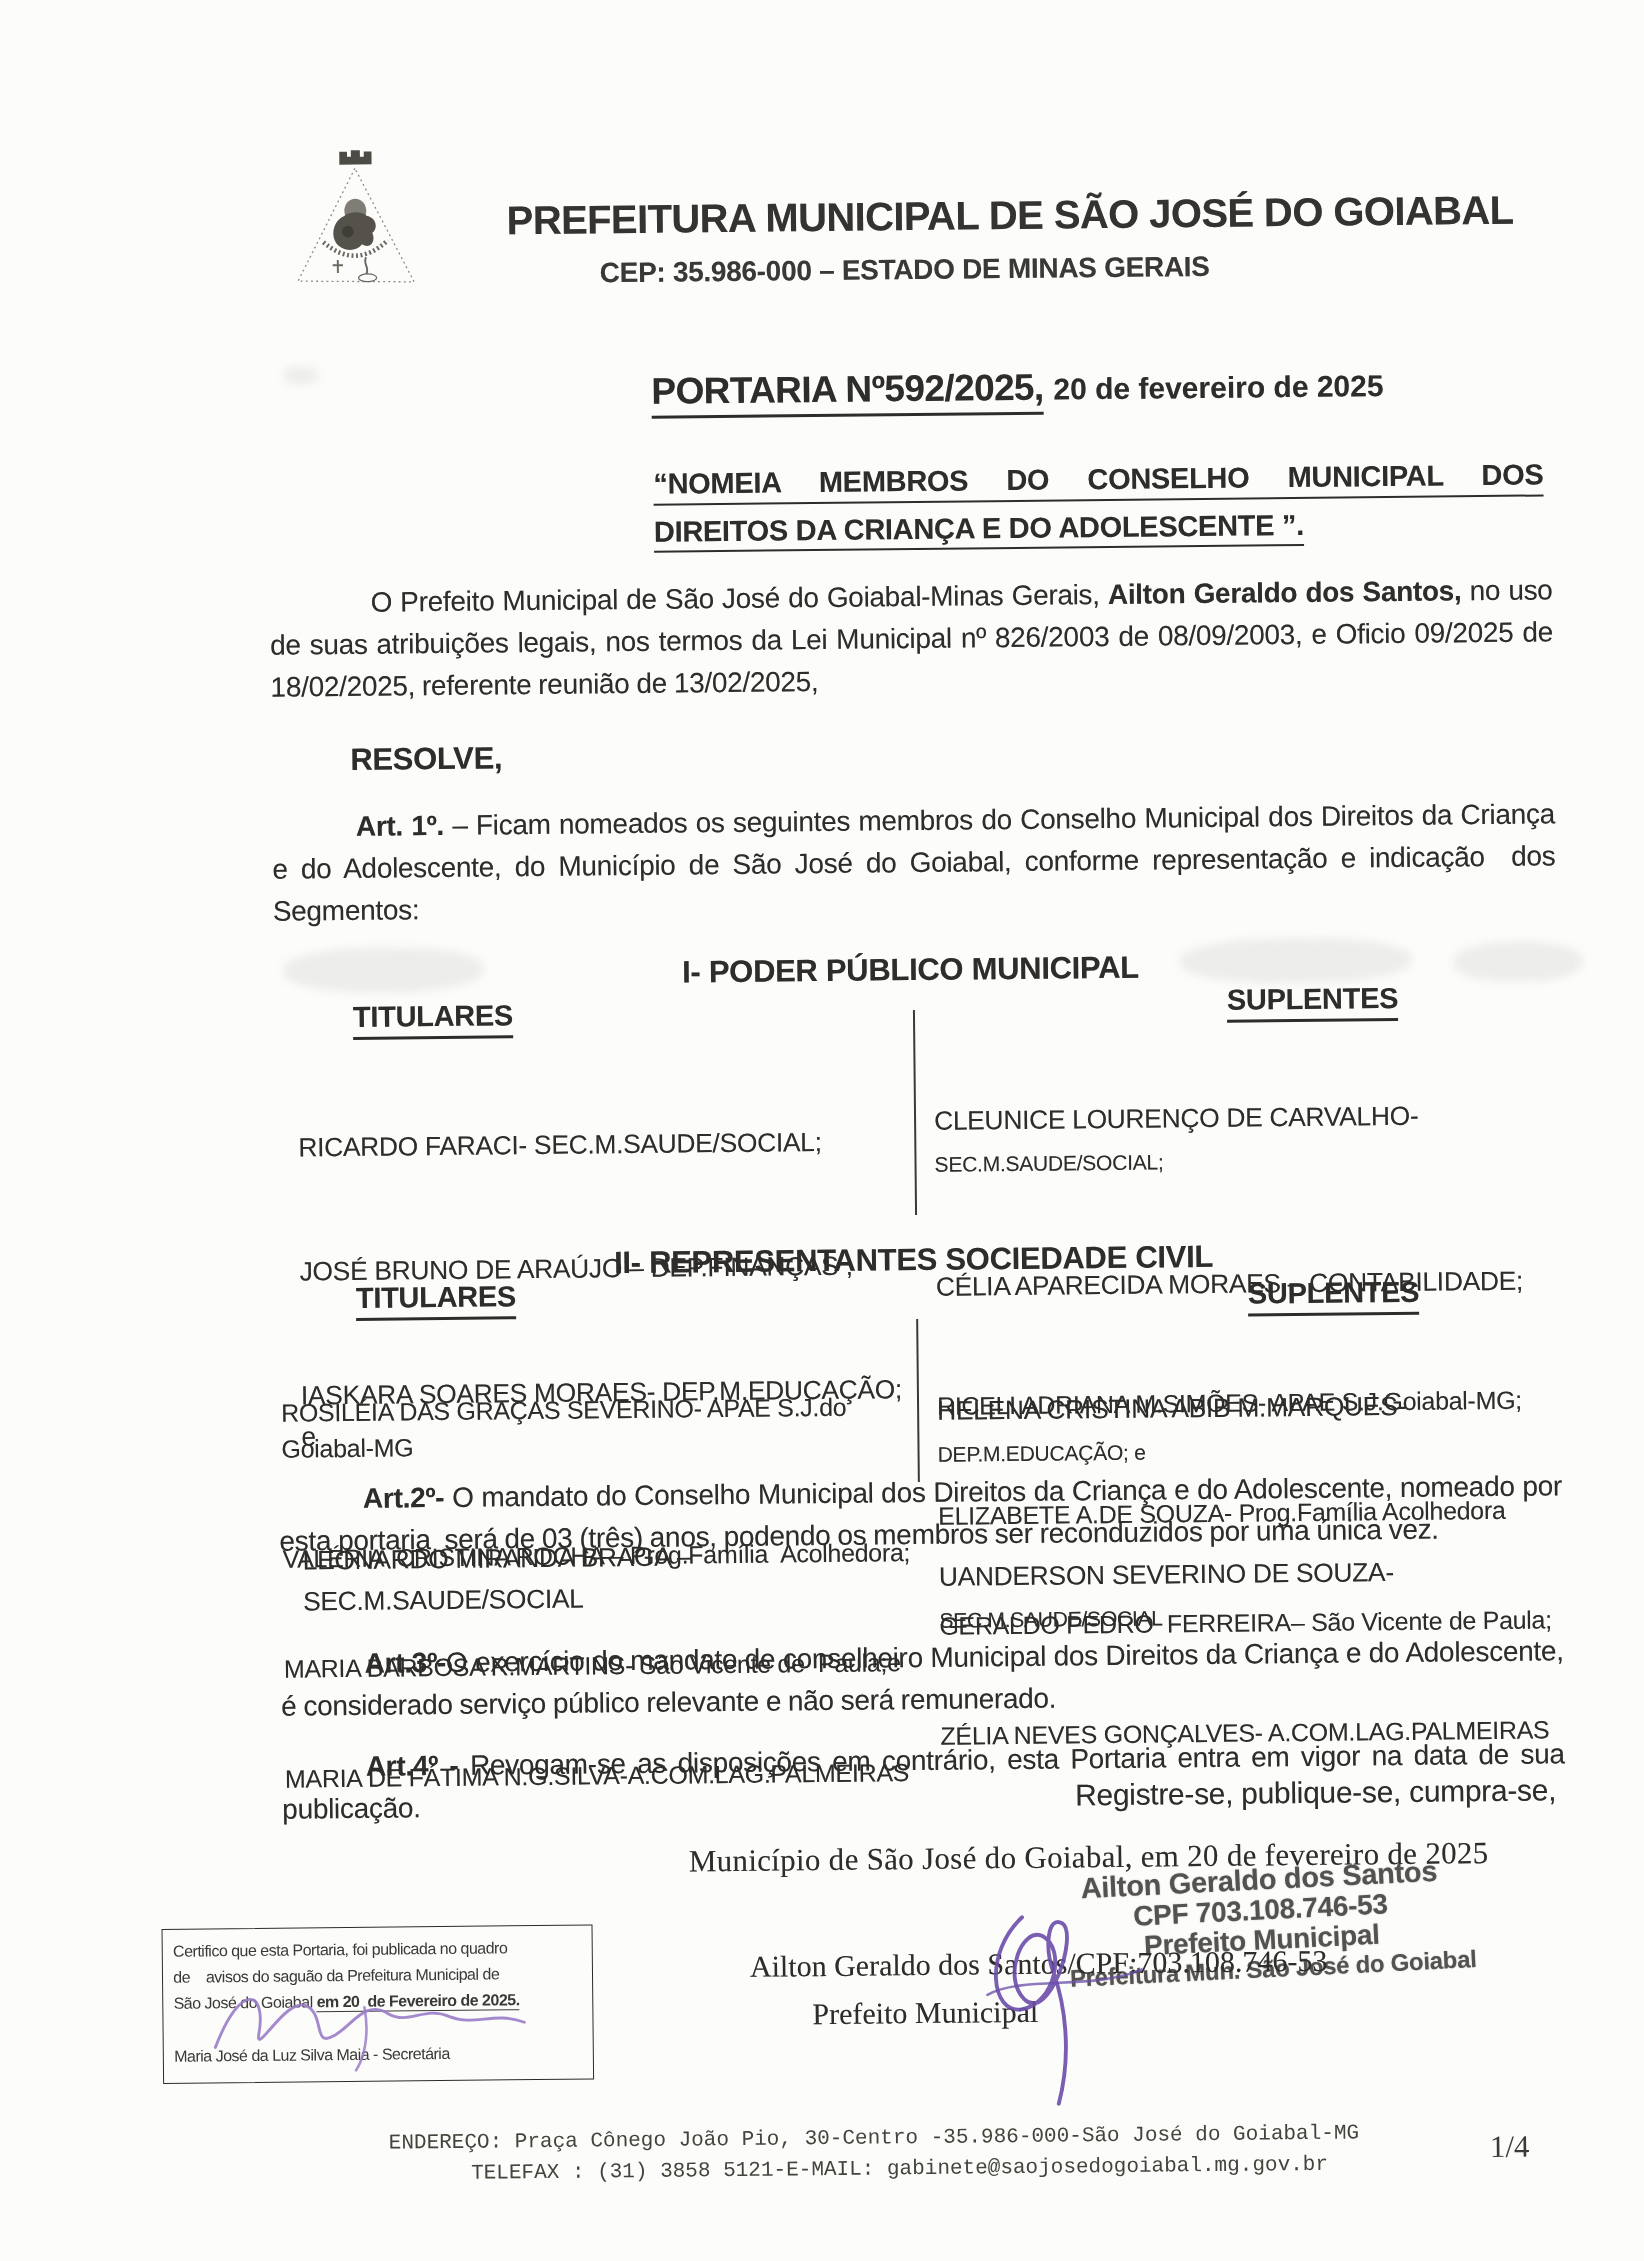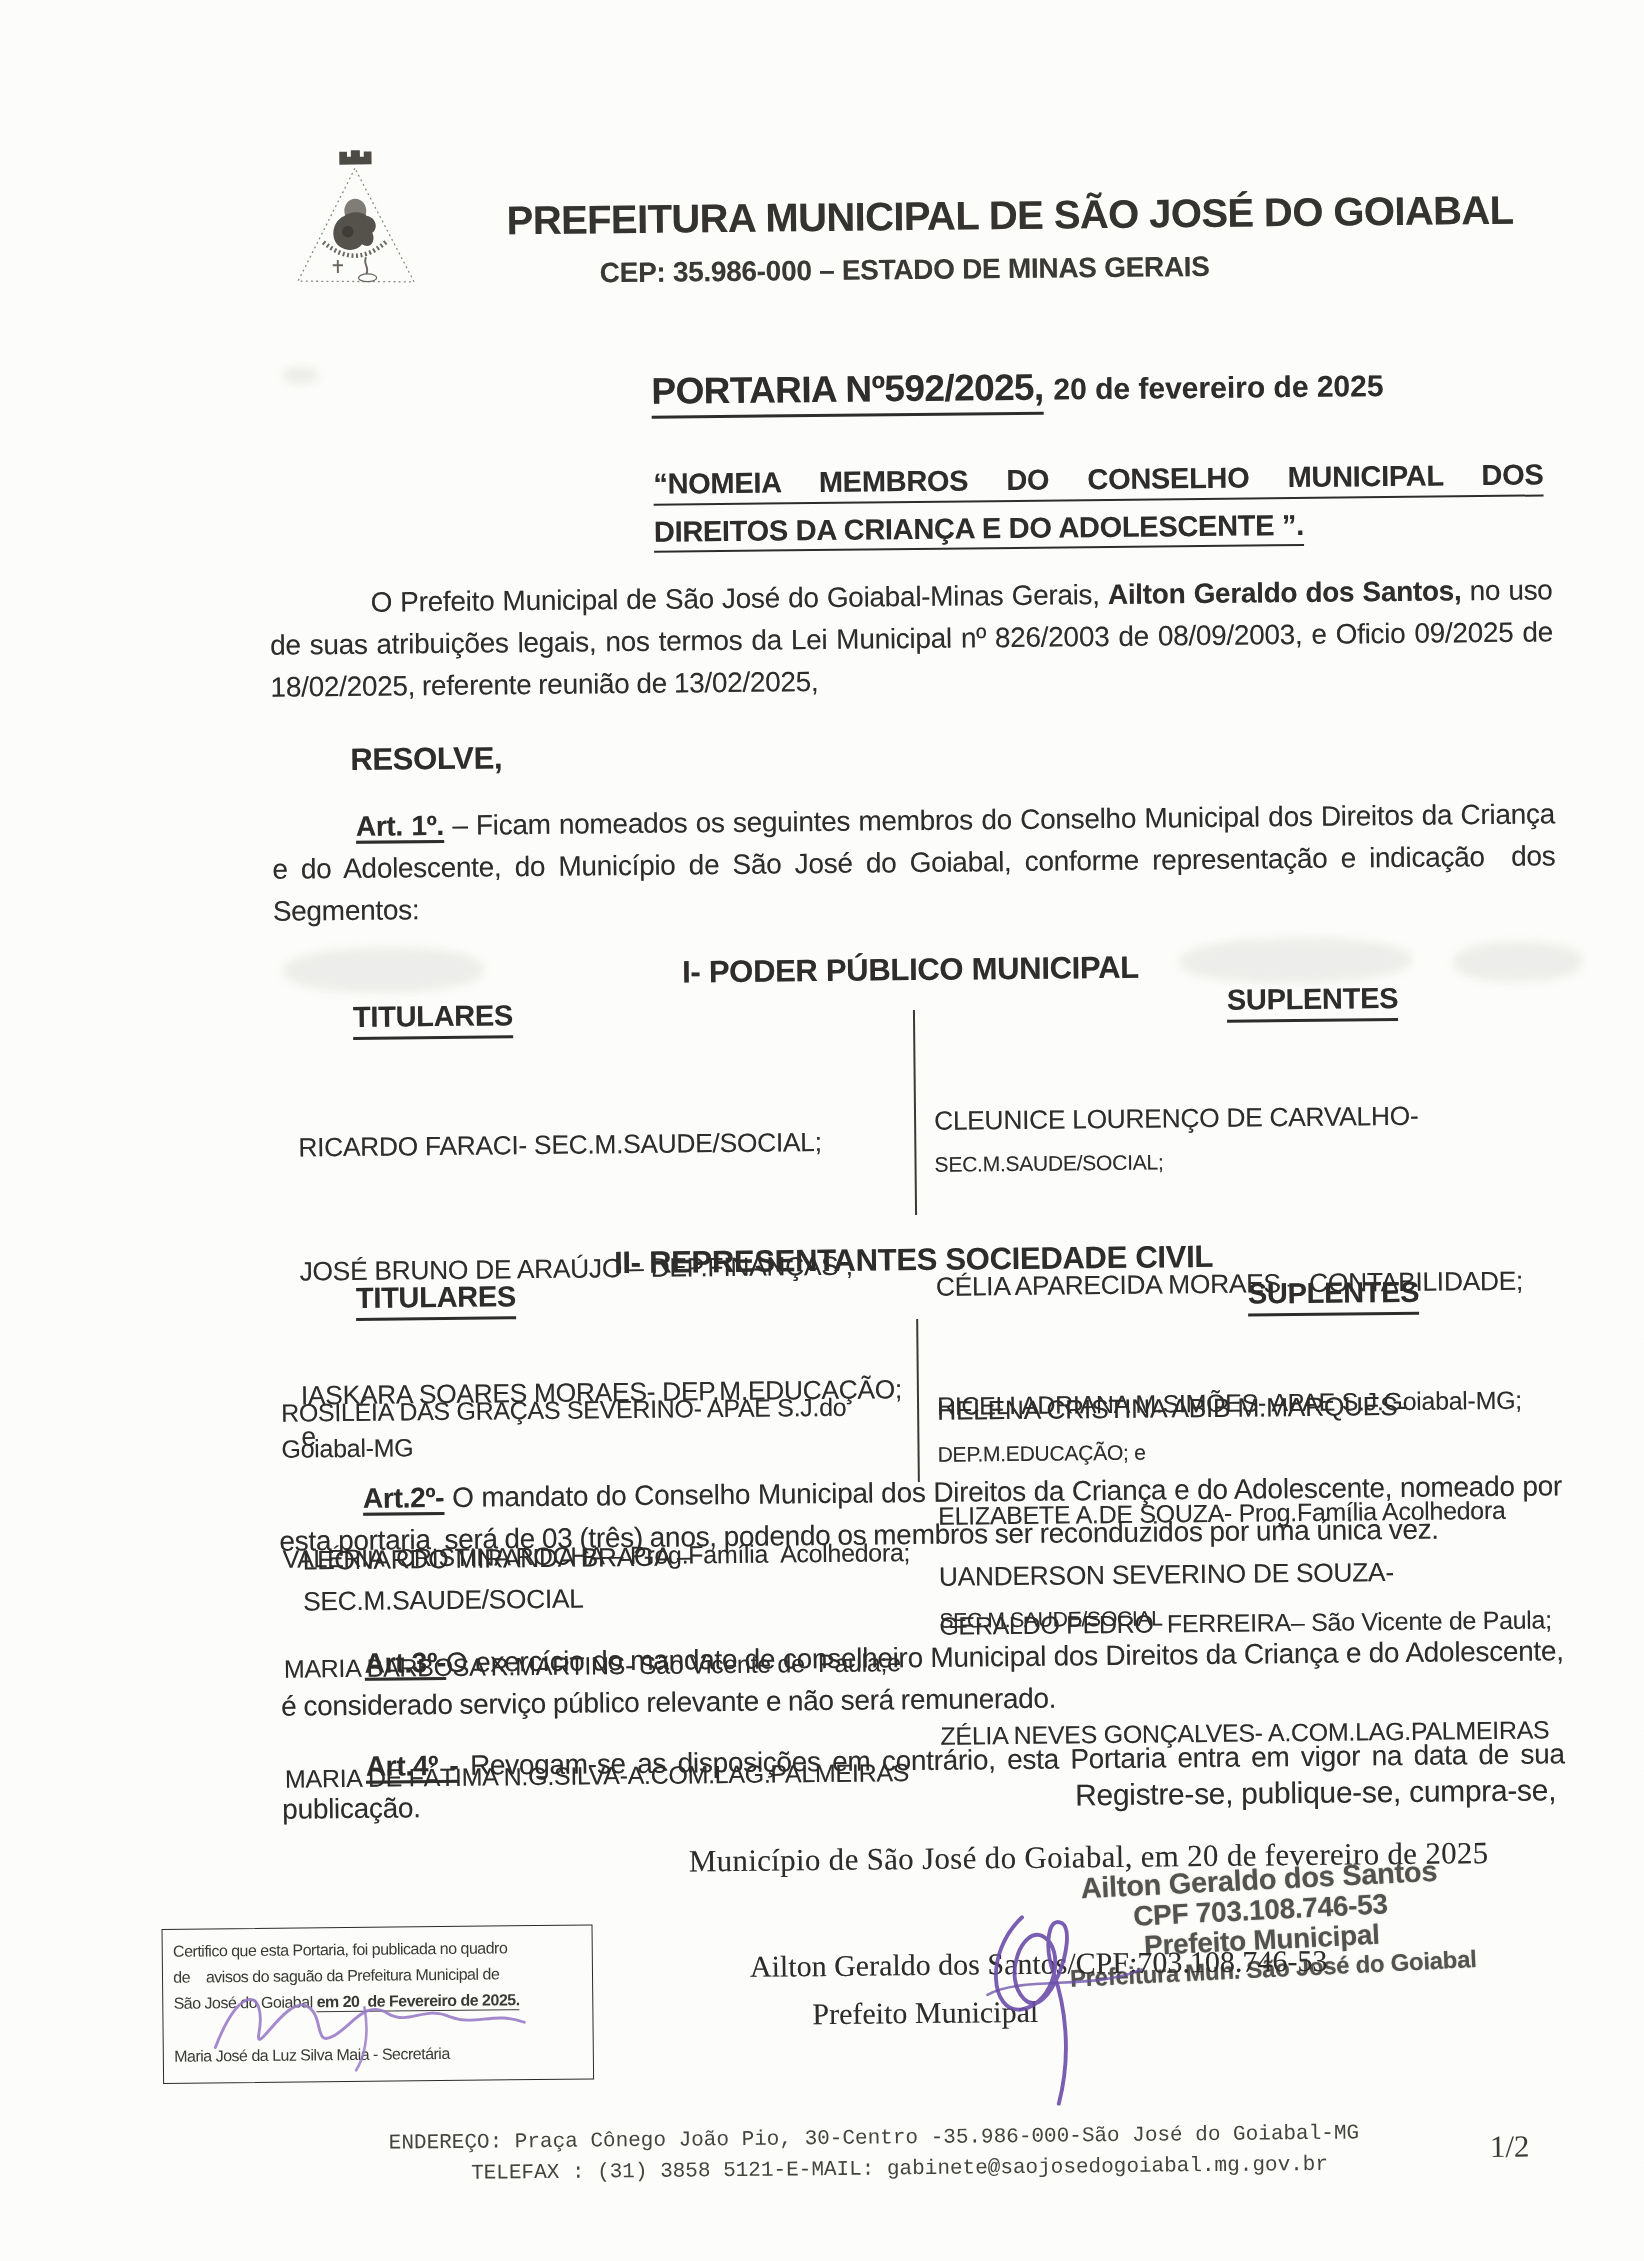--- a/index.html
+++ b/index.html
@@ -30,21 +30,21 @@
   .portaria-line { font-size:37px; font-weight:bold; letter-spacing:-0.6px; white-space:nowrap; }
   .portaria-num { border-bottom:3.9px solid #2e2d2b; padding-bottom:3.9px; }
   .portaria-date { font-size:30px; letter-spacing:0; }
 
   .subject { width:890px; font-weight:bold; font-size:29px; letter-spacing:-0.3px; }
   .subject .l1 { text-align:justify; text-align-last:justify; border-bottom:2.6px solid #2e2d2b; padding-bottom:2.6px; }
   .subject .l2 { display:inline-block; margin-top:10.3px; border-bottom:2.6px solid #2e2d2b; padding-bottom:2.6px; }
 
   .body-par { width:1283px; font-size:28px; line-height:42px; letter-spacing:-0.3px; word-spacing:-0.6px; text-align:justify; }
   .indent { text-indent:101px; }
-  .art-label { font-weight:bold; text-decoration:underline; text-decoration-thickness:2.6px; text-underline-offset:4.5px; }
+  .art-label { font-weight:bold; text-decoration-thickness:2.6px; text-underline-offset:4.5px; }
 
   .resolve { font-size:31px; font-weight:bold; letter-spacing:-0.3px; }
 
   .sec-title { width:1274px; text-align:center; font-size:31px; font-weight:bold; letter-spacing:-0.3px; }
   .colhead { font-size:29px; font-weight:bold; border-bottom:3.2px solid #2e2d2b; padding-bottom:3.2px; letter-spacing:-0.3px; }
 
   .mlist { font-size:26.4px; line-height:41px; letter-spacing:-0.3px; white-space:pre-wrap; }
   .mlist2 { font-size:25px; line-height:36px; letter-spacing:-0.3px; white-space:pre-wrap; }
   .tail { font-size:0.8em; }
 
@@ -198,16 +198,16 @@
 
   <div class="abs" style="left:193px; top:1957px; width:335px; height:110px;">
     <svg width="335" height="110" viewBox="0 0 520 170">
       <path d="M 18 130 C 60 25, 98 45, 86 108 C 78 150, 130 48, 162 68 C 188 84, 170 132, 202 114 C 232 98, 250 58, 286 80 C 320 100, 342 68, 382 86 C 420 102, 452 78, 498 96" fill="none" stroke="#9a7cc8" stroke-width="4.5" stroke-linecap="round" opacity="0.9"></path>
       <path d="M 250 70 C 258 115, 248 150, 236 168" fill="none" stroke="#9a7cc8" stroke-width="4" stroke-linecap="round" opacity="0.85"></path>
     </svg>
   </div>
 
   <div class="abs mono footer-line" style="left:377px; top:2127px;">ENDEREÇO: Praça Cônego João Pio, 30-Centro -35.986-000-São José do Goiabal-MG</div>
   <div class="abs mono footer-line" style="left:459px; top:2158px;">TELEFAX : (31) 3858 5121-E-MAIL: gabinete@saojosedogoiabal.mg.gov.br</div>
-  <div class="abs serif page-num" style="left:1478px; top:2136px;">1/2</div>
+  <div class="abs serif page-num" style="left:1478px; top:2136px;">1/4</div>
 
 </div>
 
 
 </body></html>

